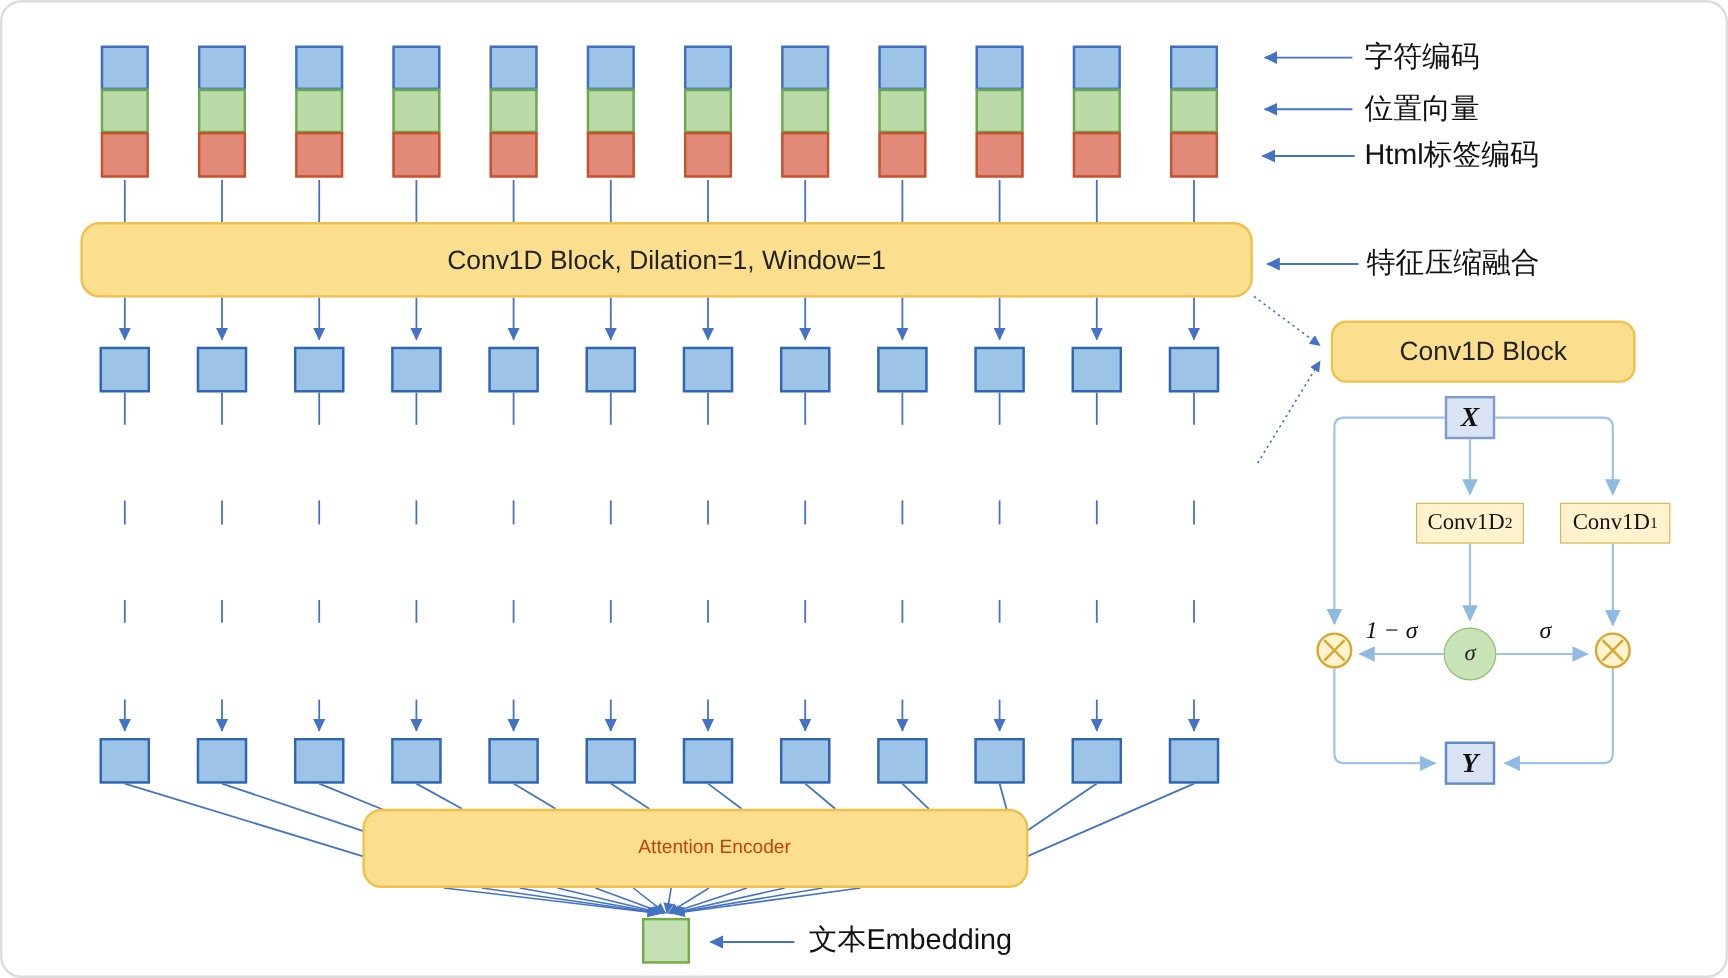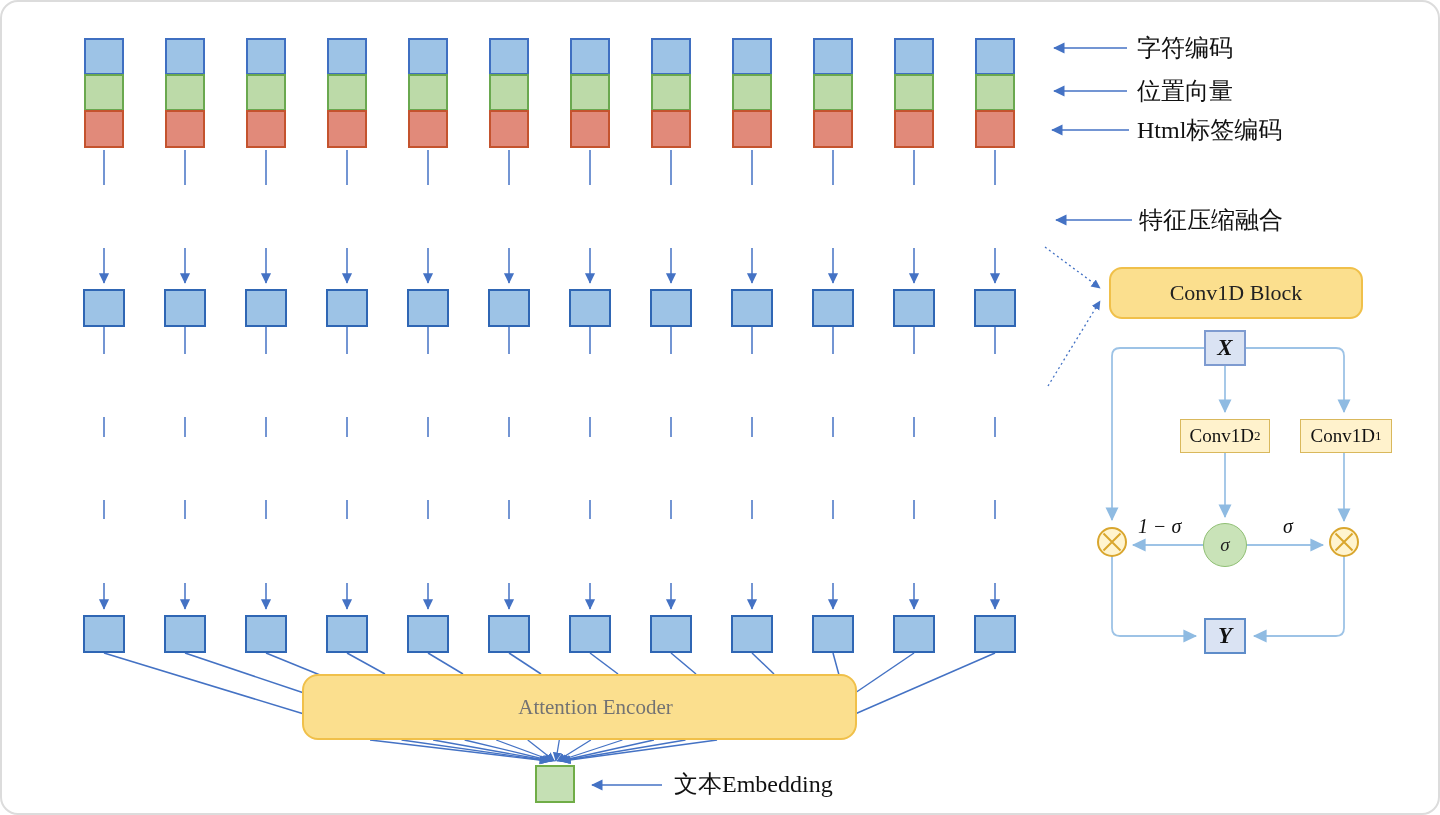--- a/index.html
+++ b/index.html
@@ -1,35 +1,35 @@
 <!DOCTYPE html>
 <html><head>
 <meta charset="utf-8">
 <style>
   html,body{margin:0;padding:0;background:#fff;}
   body{font-family:"Liberation Sans", sans-serif;}
   #stage{position:relative;width:1440px;height:815px;box-sizing:border-box;
          background:#fff;border:2px solid #dcdcdc;border-radius:18px;overflow:hidden;}
   #wires{position:absolute;left:0;top:0;width:1440px;height:815px;z-index:1;}
-  .abs{position:absolute;z-index:2;font-family:Liberation Serif, serif;}
+  .abs{position:absolute;z-index:2;}
   
   .stack{width:40px;}
   .cell{width:40px;box-sizing:border-box;}
   .cell.blue {height:37px;background:#9dc3e6;border:2.5px solid #3f6fc1;}
   .cell.green{height:37px;background:#bcdaa8;border:2.5px solid #6aa84f;margin-top:-1px;}
   .cell.red  {height:38px;background:#e18a7a;border:2.5px solid #c4532e;margin-top:-1px;}
   
   .fbox{width:42px;height:38px;box-sizing:border-box;background:#9dc3e6;border:2.5px solid #2f66b4;}
   
   .convblock{left:65px;width:977px;height:63px;box-sizing:border-box;background:#fbdf8e;
              border:2.5px solid #f0c04a;border-radius:16px;display:flex;align-items:center;
              justify-content:center;font-size:22px;color:#222;}
   .attention{left:300px;width:555px;height:66px;box-sizing:border-box;background:#fbdf8e;
              border:2.5px solid #f0c04a;border-radius:16px;display:flex;align-items:center;
-             justify-content:center;font-size:21px;color:#737373;padding-left:32px;}
+             justify-content:center;font-size:16px;color:#c2410c;padding-left:32px;}
   .embedbox{left:533px;top:763px;width:40px;height:38px;box-sizing:border-box;
             background:#c5e0b4;border:2.5px solid #70ad47;}
   
   .cnlabel{font-size:24px;color:#111;white-space:nowrap;line-height:1;}
   
   .paneltitle{left:1107px;top:265px;width:254px;height:52px;box-sizing:border-box;background:#fbdf8e;
               border:2.5px solid #f0c04a;border-radius:13px;display:flex;align-items:center;
               justify-content:center;font-size:22px;color:#222;}
   .varbox{width:42px;height:36px;box-sizing:border-box;background:#dae3f3;border:2px solid #7e9bd0;
           display:flex;align-items:center;justify-content:center;
@@ -182,20 +182,21 @@
     <g>
       <circle cx="1110" cy="540" r="14" fill="#fff4cf" stroke="#d9a62e" stroke-width="2"></circle>
       <path d="M1101.5 531.5 L1118.5 548.5 M1118.5 531.5 L1101.5 548.5" stroke="#d9a62e" stroke-width="2"></path>
     </g>
     <g>
       <circle cx="1342" cy="540" r="14" fill="#fff4cf" stroke="#d9a62e" stroke-width="2"></circle>
       <path d="M1333.5 531.5 L1350.5 548.5 M1350.5 531.5 L1333.5 548.5" stroke="#d9a62e" stroke-width="2"></path>
     </g>
   </svg>
 
+  <div class="abs convblock" style="top:183px">Conv1D Block, Dilation=1, Window=1</div>
 
   <div class="abs attention" style="top:672px">Attention Encoder</div>
   <div class="abs embedbox"></div>
   <div class="abs cnlabel" style="left:672px;top:770px">文本Embedding</div>
 
   <div class="abs cnlabel" style="left:1135px;top:34px">字符编码</div>
   <div class="abs cnlabel" style="left:1135px;top:77px">位置向量</div>
   <div class="abs cnlabel" style="left:1135px;top:116px">Html标签编码</div>
   <div class="abs cnlabel" style="left:1137px;top:206px">特征压缩融合</div>
 

